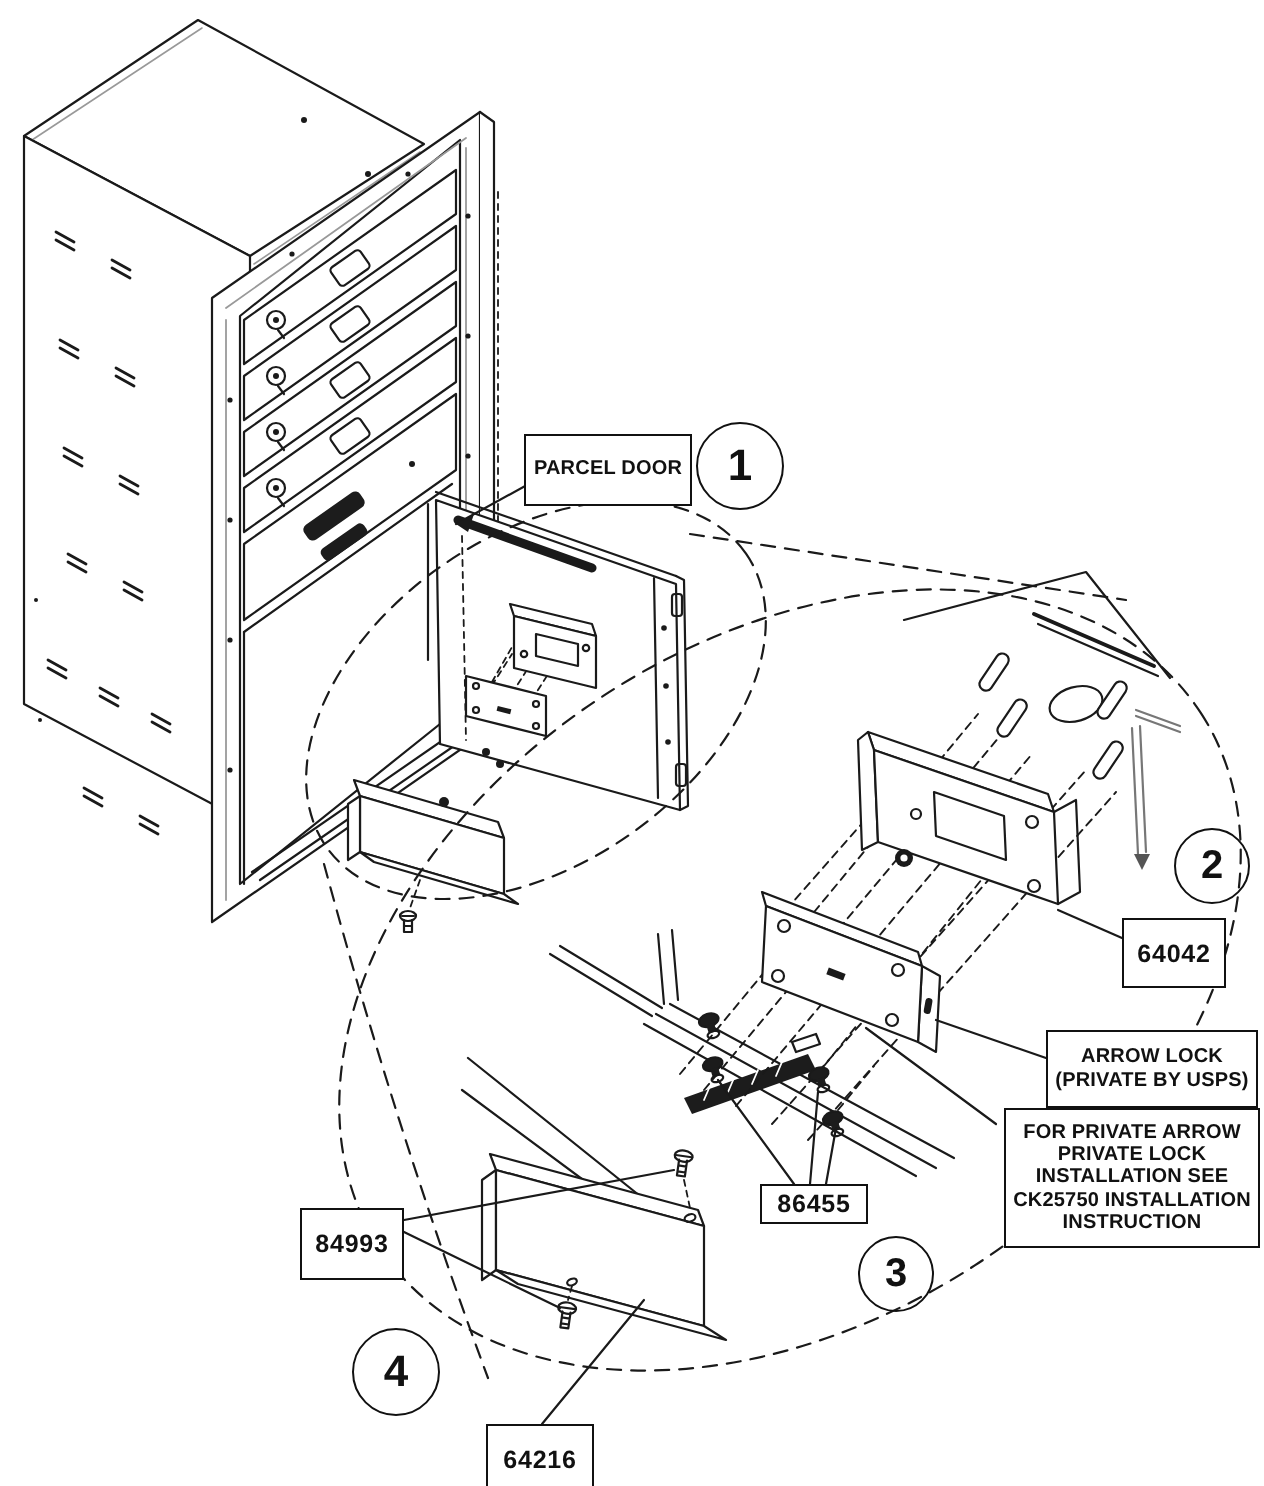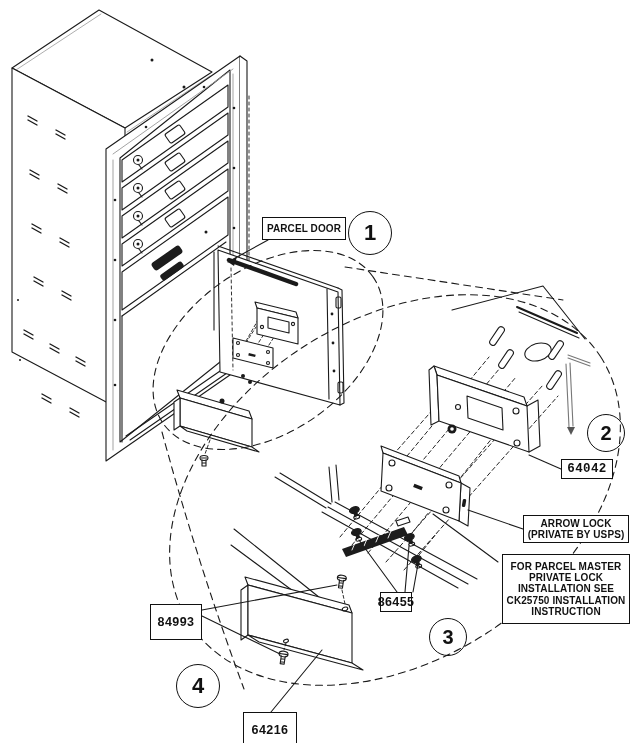--- a/index.html
+++ b/index.html
@@ -292,38 +292,38 @@
     <path d="M268,240 L228,262"></path>
     <path d="M228,262 L237,257 L234,266 Z" fill="#1a1a1a" stroke="none"></path>
     <path d="M561,469 L529,455"></path>
     <path d="M523,529 L468,510"></path>
     <path d="M397,592 L359,540 M405,592 L409,546 M413,592 L418,564"></path>
     <path d="M202,610 L337,585 M202,616 L280,654"></path>
     <path d="M271,712 L322,650"></path>
   </g>
 </svg>
 
-<div class="label-box callout" style="left:262px;top:217px;width:84px;height:23px;">PARCEL DOOR</div>
-
-<div class="label-box callout" style="left:523px;top:515px;width:106px;height:28px;">
+<div class="label-box callout" style="left:262px;top:217px;width:84px;height:36px;">PARCEL DOOR</div>
+
+<div class="label-box callout" style="left:523px;top:515px;width:106px;height:39px;">
   <div class="note-line">ARROW LOCK</div>
   <div class="note-line">(PRIVATE BY USPS)</div>
 </div>
 
 <div class="label-box callout" style="left:502px;top:554px;width:128px;height:70px;">
-  <div class="note-line">FOR PARCEL MASTER</div>
+  <div class="note-line">FOR PRIVATE ARROW</div>
   <div class="note-line">PRIVATE LOCK</div>
   <div class="note-line">INSTALLATION SEE</div>
   <div class="note-line">CK25750 INSTALLATION</div>
   <div class="note-line">INSTRUCTION</div>
 </div>
 
-<div class="label-box partnum" style="left:561px;top:459px;width:52px;height:20px;font-family:Liberation Mono, monospace;">64042</div>
-
-<div class="label-box partnum" style="left:380px;top:592px;width:32px;height:20px;text-align:right;">86455</div>
+<div class="label-box partnum" style="left:561px;top:459px;width:52px;height:35px;">64042</div>
+
+<div class="label-box partnum" style="left:380px;top:592px;width:54px;height:20px;text-align:right;">86455</div>
 
 <div class="label-box partnum" style="left:150px;top:604px;width:52px;height:36px;">84993</div>
 
 <div class="label-box partnum" style="left:243px;top:712px;width:54px;height:36px;">64216</div>
 
 <div class="step-circle" style="left:348px;top:211px;width:44px;height:44px;font-size:22px;">1</div>
 <div class="step-circle" style="left:587px;top:414px;width:38px;height:38px;font-size:20px;">2</div>
 <div class="step-circle" style="left:429px;top:618px;width:38px;height:38px;font-size:20px;">3</div>
 <div class="step-circle" style="left:176px;top:664px;width:44px;height:44px;font-size:22px;">4</div>
 

